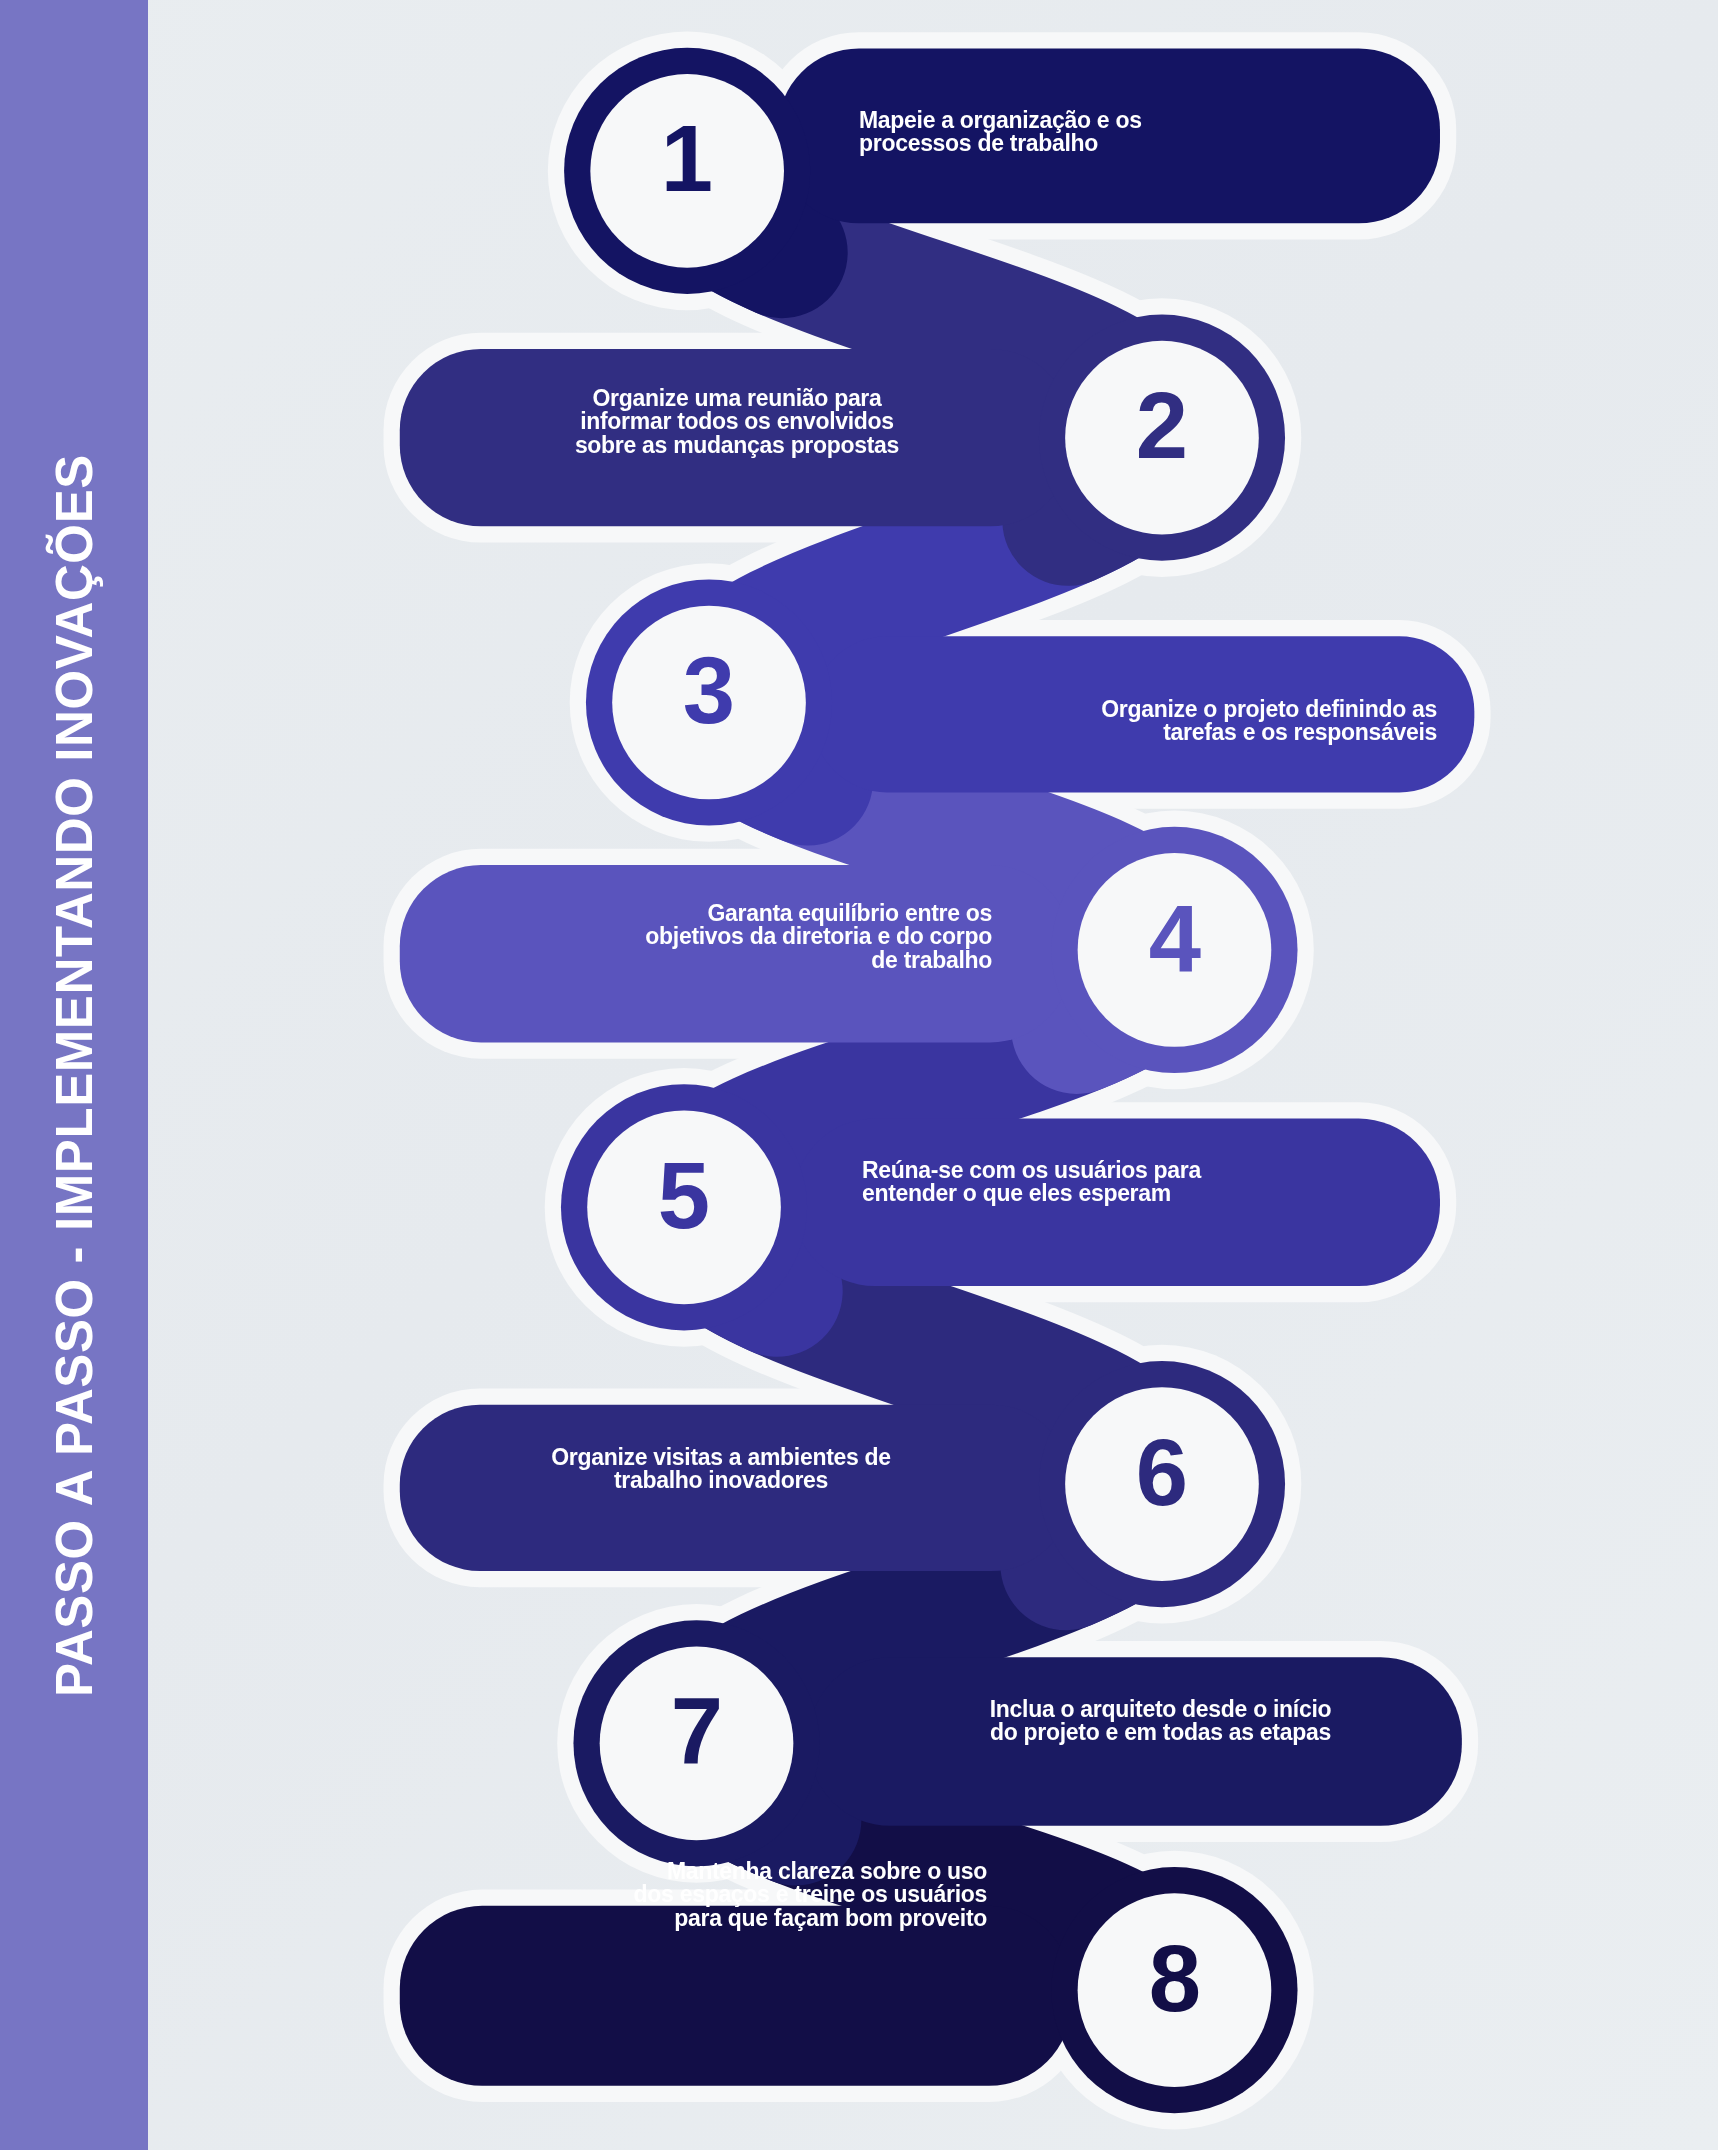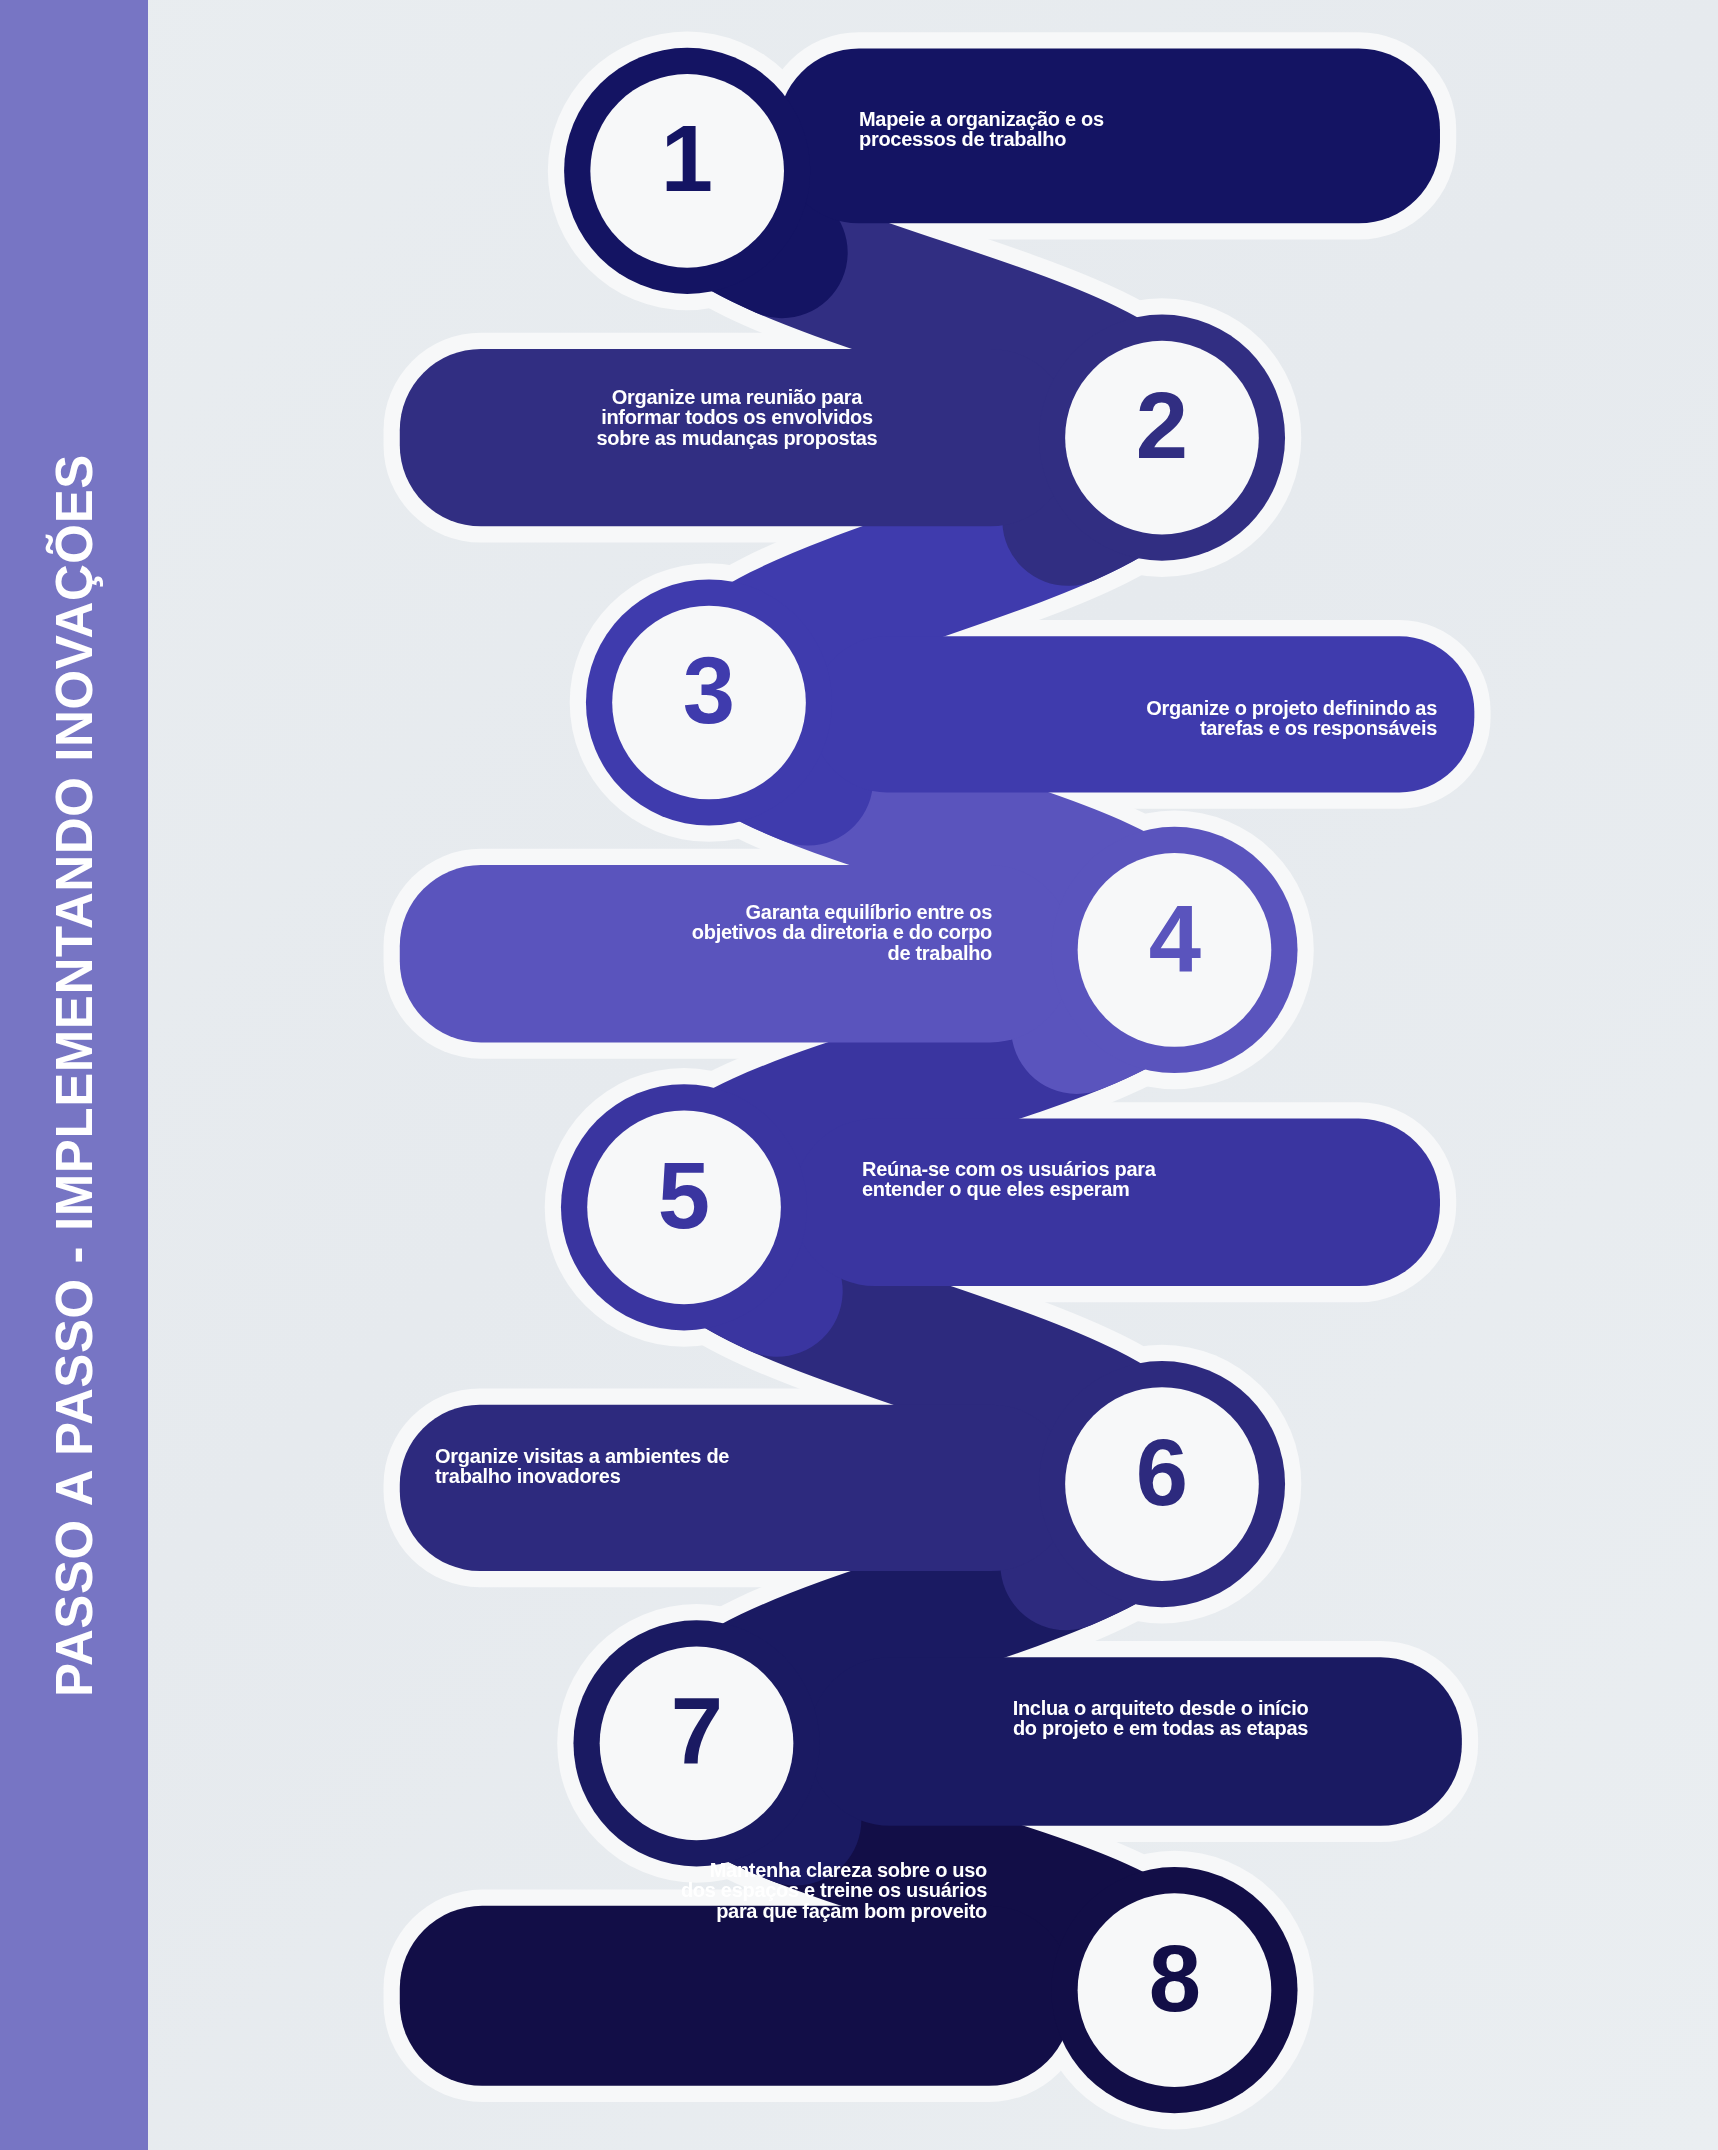--- a/index.html
+++ b/index.html
@@ -35,21 +35,21 @@
   
   #flow{
     position:absolute;left:148px;top:0;
     width:1570px;height:2151px;
   }
   #flow svg{display:block;}
   .pill-text{
     position:absolute;
     color:#ffffff;
     font-weight:bold;
-    font-size:20px;
+    font-size:23px;
     line-height:1.02;
     font-family:"Liberation Sans","DejaVu Sans",sans-serif;
     letter-spacing:-0.3px;
     white-space:pre-line;
     pointer-events:none;
   }
   .num{
     position:absolute;
     font-weight:bold;
     font-size:94px;
@@ -168,21 +168,21 @@
         <div class="pill-text" style="left: 733px; top: 698px; width: 556px; text-align: right;">Organize o projeto definindo as
 tarefas e os responsáveis</div>
         <div class="num" style="left: 464px; top: 644px; width: 194px; color: rgb(63, 59, 173);">3</div>
         <div class="pill-text" style="left: 294px; top: 902px; width: 550px; text-align: right;">Garanta equilíbrio entre os
 objetivos da diretoria e do corpo
 de trabalho</div>
         <div class="num" style="left: 930px; top: 892px; width: 194px; color: rgb(90, 84, 189);">4</div>
         <div class="pill-text" style="left: 714px; top: 1159px; width: 562px; text-align: left;">Reúna-se com os usuários para
 entender o que eles esperam</div>
         <div class="num" style="left: 439px; top: 1149px; width: 194px; color: rgb(58, 53, 160);">5</div>
-        <div class="pill-text" style="left: 287px; top: 1446px; width: 556px; text-align: left;">Organize visitas a ambientes de
+        <div class="pill-text" style="left: 295px; top: 1446px; width: 556px; text-align: center;">Organize visitas a ambientes de
 trabalho inovadores</div>
         <div class="num" style="left: 917px; top: 1426px; width: 194px; color: rgb(45, 42, 126);">6</div>
         <div class="pill-text" style="left: 730px; top: 1698px; width: 565px; text-align: center;">Inclua o arquiteto desde o início
 do projeto e em todas as etapas</div>
         <div class="num" style="left: 452px; top: 1685px; width: 194px; color: rgb(26, 26, 98);">7</div>
         <div class="pill-text" style="left: 283px; top: 1860px; width: 556px; text-align: right;">Mantenha clareza sobre o uso
 dos espaços e treine os usuários
 para que façam bom proveito</div>
         <div class="num" style="left: 930px; top: 1932px; width: 194px; color: rgb(18, 14, 71);">8</div>
       </div>

